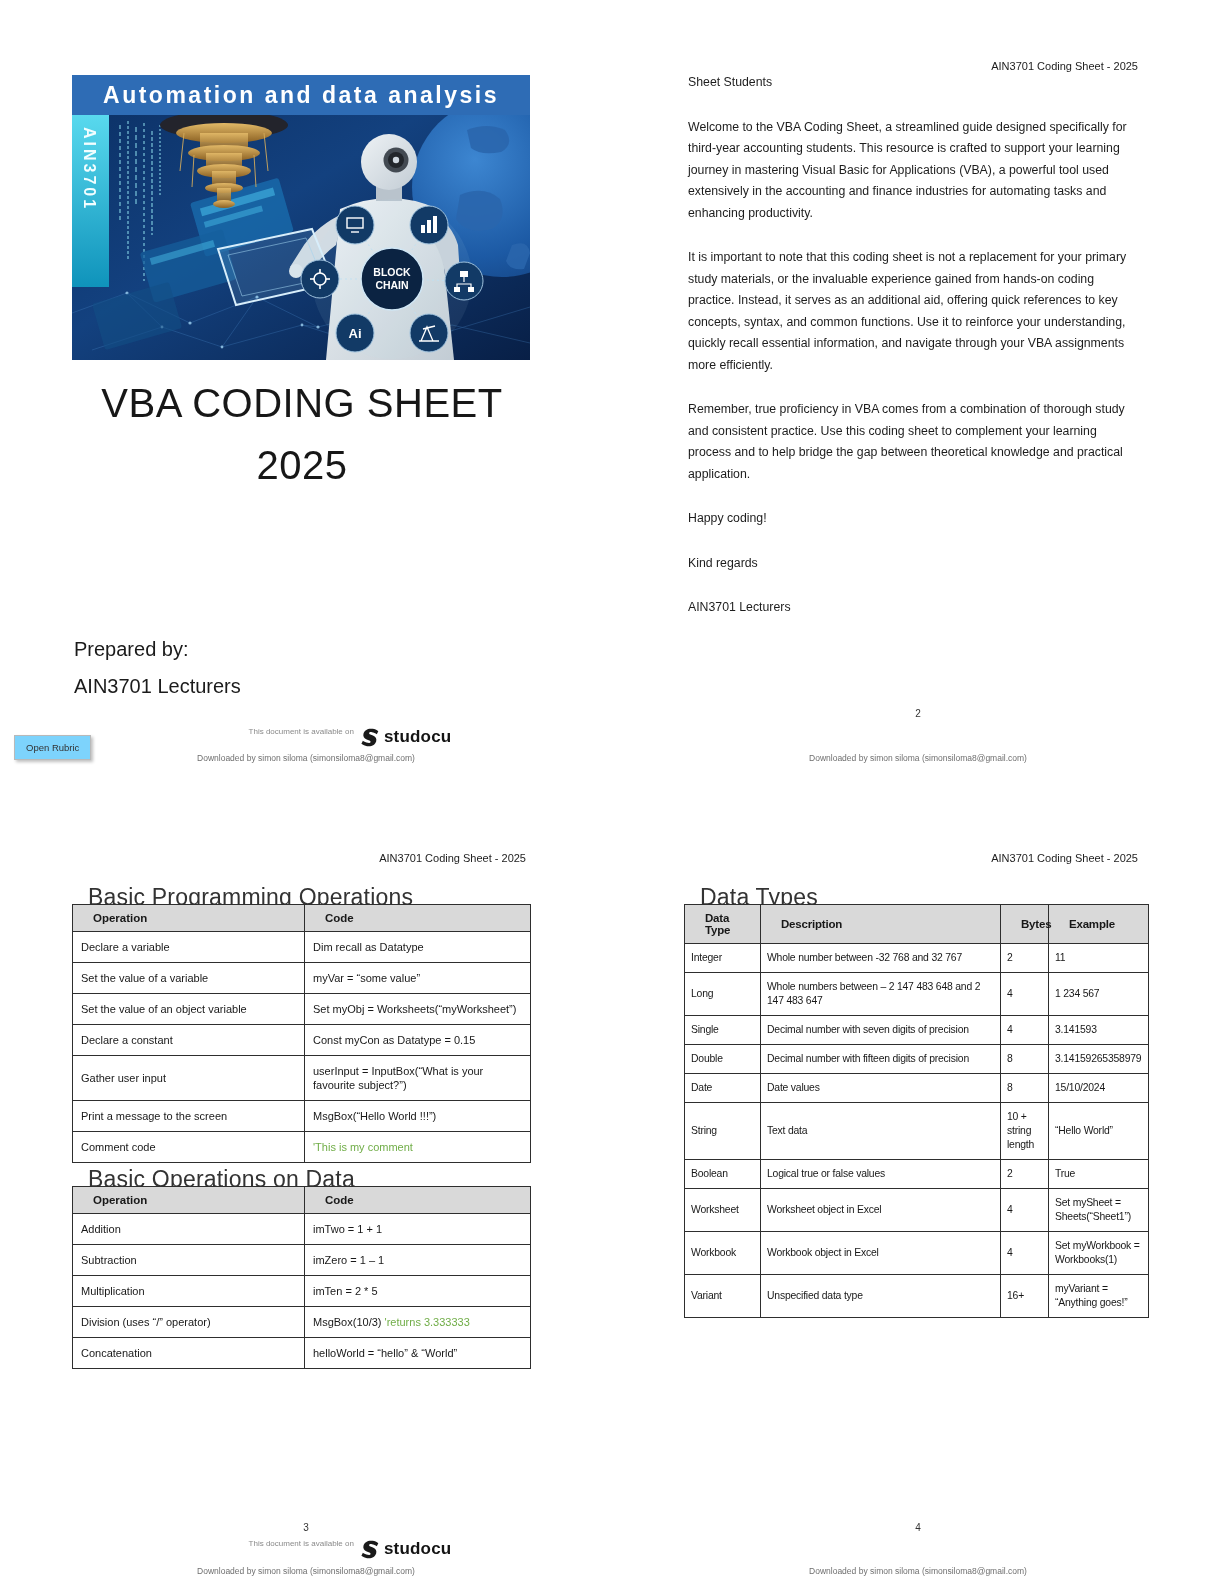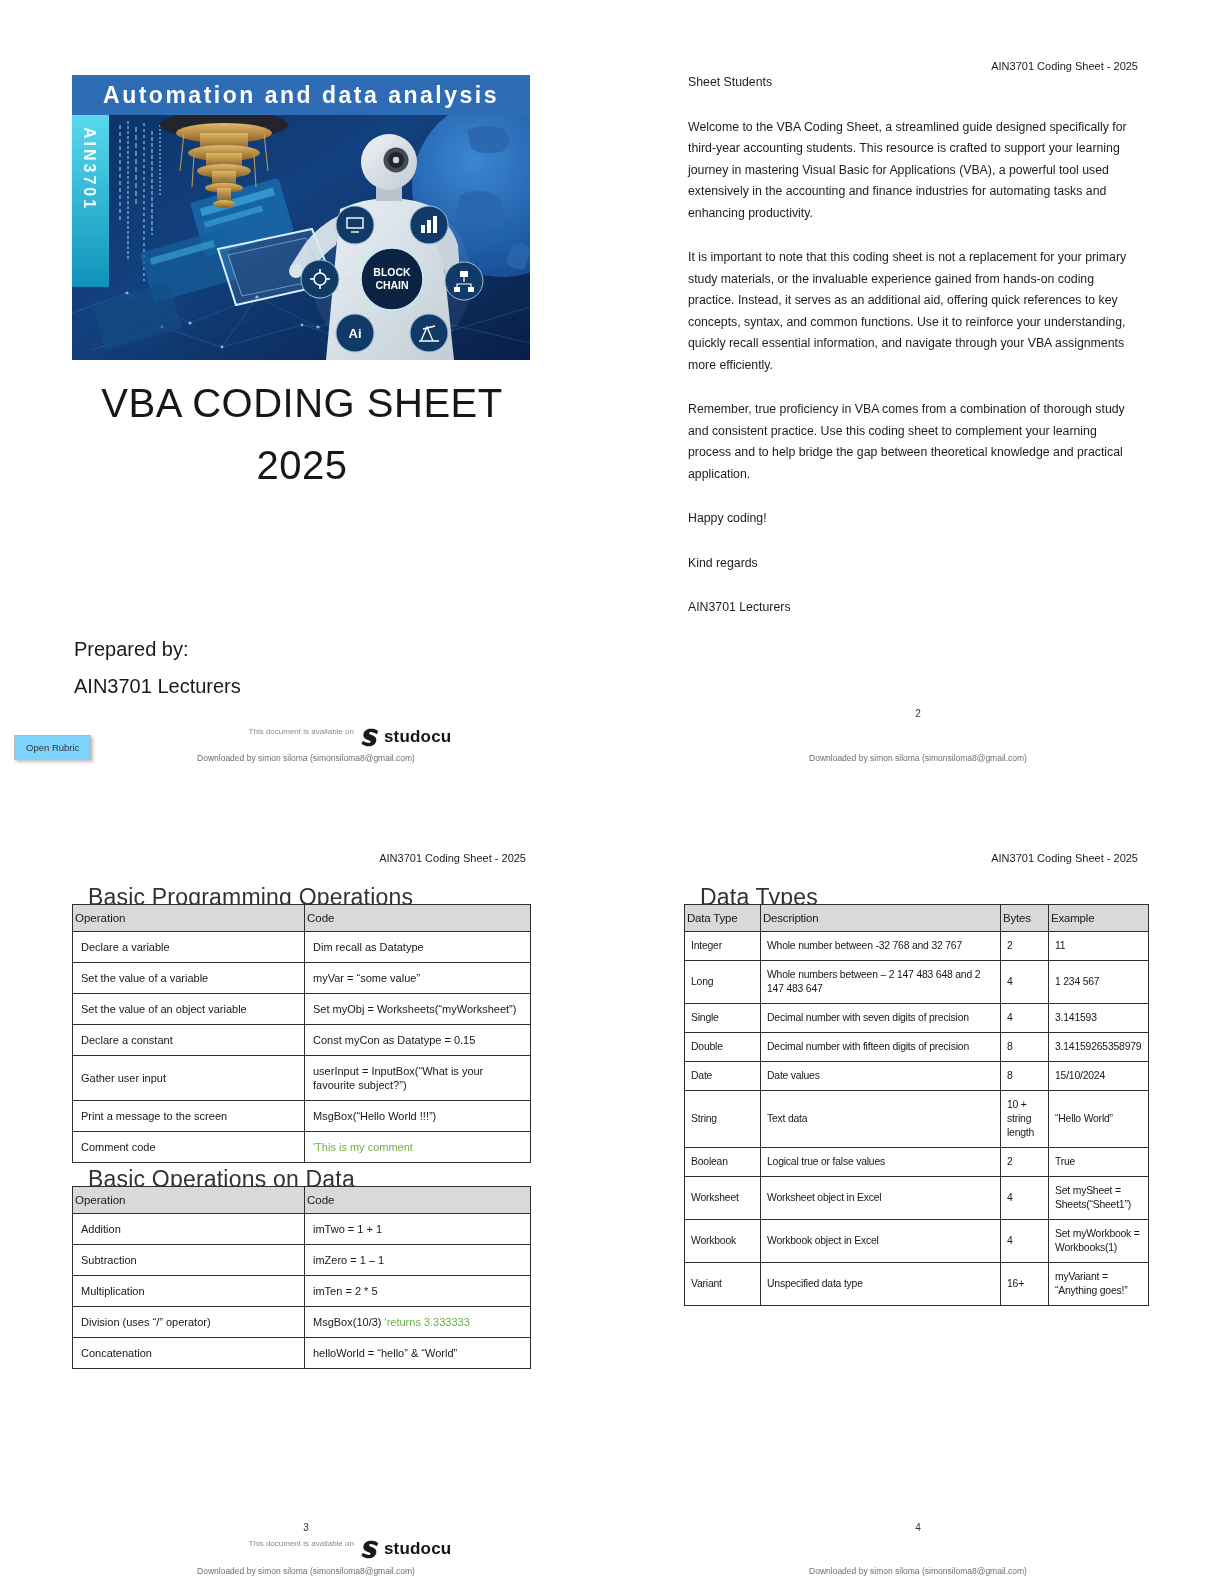--- a/index.html
+++ b/index.html
@@ -33,21 +33,21 @@
   .dl-line{position:absolute;left:0;right:0;text-align:center;font-size:8.5px;color:#6f6f6f;}
   .pageno{position:absolute;left:0;right:0;text-align:center;font-size:10px;color:#333;}
 
   
   .body-text{position:absolute;left:76px;top:72px;width:454px;font-size:12.3px;color:#1d1d1d;}
   .body-text p{margin:0 0 23px 0;line-height:21.5px;}
 
   
   h1.section{position:absolute;left:72px;margin:16px;font-size:23px;font-weight:400;color:#333333;letter-spacing:0.2px;}
   table.doc{position:absolute;left:72px;border-collapse:collapse;table-layout:fixed;font-size:11px;color:#181818;}
-  table.doc th{background:#d9d9d9;text-align:left;font-weight:normal;padding:7px 2px;border:1px solid #2e2e2e;font-size:11.5px;}
+  table.doc th{background:#d9d9d9;text-align:left;font-weight:bold;padding:7px 20px;border:1px solid #2e2e2e;font-size:11.5px;}
   table.doc td{padding:8px 8px;border:1px solid #2e2e2e;vertical-align:middle;line-height:14px;}
   #dt-table{letter-spacing:-0.2px;font-size:10.4px;}
   #dt-table td{padding:7px 6px;margin-left:8px;}
   .comment{color:#70ad47;}
 
   
   #p3-h1a{top:76px}   #p3-t1{top:112px;width:458px}
   #p3-h1b{top:358px}  #p3-t2{top:394px;width:458px}
   #p4-h1{top:76px}    #dt-table{top:112px;width:464px}
 </style>

